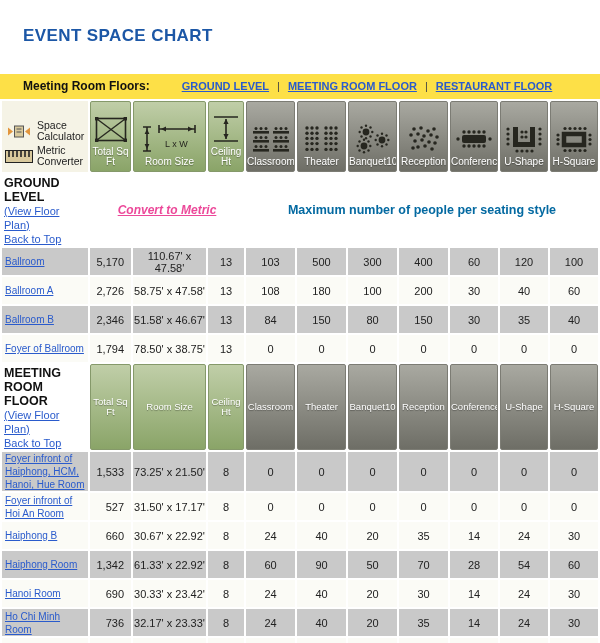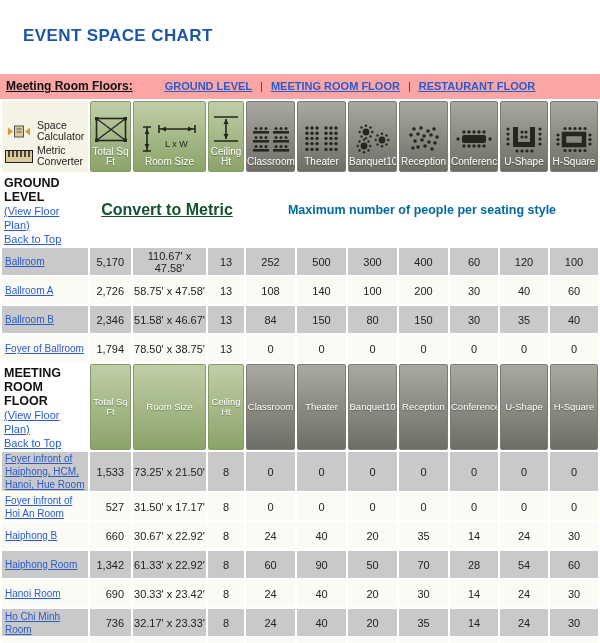--- a/index.html
+++ b/index.html
@@ -5,22 +5,22 @@
   html,body{margin:0;padding:0;}
   body{
     width:600px;height:643px;overflow:hidden;background:#ffffff;
     font-family:"Liberation Sans","DejaVu Sans",sans-serif;
   }
   .page-title{
     color:#1c57a6;font-size:17px;font-weight:bold;margin:17px;
     padding:9px 0 11px 6px;letter-spacing:.4px;
   }
   .navbar{
-    background:#fca5a5;height:16px;padding:5px 6px 4px 6px;
-    font-size:12px;white-space:nowrap;text-decoration:underline;
+    background:#fde047;height:16px;padding:5px 6px 4px 23px;
+    font-size:12px;white-space:nowrap;
   }
   .nav-label{font-weight:bold;color:#111;margin-right:30px;}
   .nav-link{
     color:#2a5bcc;font-weight:bold;font-size:11px;
     text-decoration:underline;cursor:pointer;margin:0 2px;
   }
   .nav-sep{color:#444;font-size:11px;margin:0 6px;}
 
   table.space{
     border-collapse:separate;border-spacing:2px;
@@ -46,21 +46,21 @@
 
   
   tr.sec2-hdr td.hdr2{height:40px;text-align:center;vertical-align:middle;border-radius:2px;}
   td.hdr2 .hdr-label{padding:0;font-size:9.5px;}
 
   
   td.section-cell{vertical-align:top;padding:2px 0 0 2px;background:#fff;}
   .section-name{font-weight:bold;font-size:12.5px;color:#111;line-height:14px;}
   .section-link{display:block;color:#2a5bcc;text-decoration:underline;font-size:11px;line-height:14px;cursor:pointer;}
   td.convert-cell{text-align:center;}
-  .convert-link{color:#14532d;font-weight:bold;font-size:16px;text-decoration:underline;cursor:pointer;}
+  .convert-link{color:#ec4899;font-weight:bold;font-size:12px;text-decoration:underline;cursor:pointer;font-style:italic;}
   td.maxppl-cell{text-align:center;font-weight:bold;font-size:12.5px;color:#0369a1;}
   tr.sec-row td{height:50px;}
 
   
   tr.row-gray td{background:#c9c9c9;}
   tr.row-white td{background:#fbfbf6;}
   tr.data-row td{height:27px;}
   td.c-name{text-align:left;padding-left:3px;line-height:13px;}
   td.c-name a{color:#2a5bcc;text-decoration:underline;font-size:10px;cursor:pointer;}
   td.c-sqft{text-align:right;padding-right:7px;}
@@ -367,35 +367,35 @@
           <a class="section-link">Back to Top</a>
         </td>
         <td class="convert-cell" colspan="3"><a class="convert-link">Convert to Metric</a></td>
         <td class="maxppl-cell" colspan="7">Maximum number of people per seating style</td>
       </tr>
       <tr class="data-row row-gray">
         <td class="c-name"><a>Ballroom</a></td>
         <td class="c-sqft">5,170</td>
         <td class="c-size">110.67' x 47.58'</td>
         <td class="c-ceil">13</td>
-        <td class="c-num">252</td>
+        <td class="c-num">103</td>
         <td class="c-num">500</td>
         <td class="c-num">300</td>
         <td class="c-num">400</td>
         <td class="c-num">60</td>
         <td class="c-num">120</td>
         <td class="c-num">100</td>
       </tr>
       <tr class="data-row row-white">
         <td class="c-name"><a>Ballroom A</a></td>
         <td class="c-sqft">2,726</td>
         <td class="c-size">58.75' x 47.58'</td>
         <td class="c-ceil">13</td>
         <td class="c-num">108</td>
-        <td class="c-num">140</td>
+        <td class="c-num">180</td>
         <td class="c-num">100</td>
         <td class="c-num">200</td>
         <td class="c-num">30</td>
         <td class="c-num">40</td>
         <td class="c-num">60</td>
       </tr>
       <tr class="data-row row-gray">
         <td class="c-name"><a>Ballroom B</a></td>
         <td class="c-sqft">2,346</td>
         <td class="c-size">51.58' x 46.67'</td>

